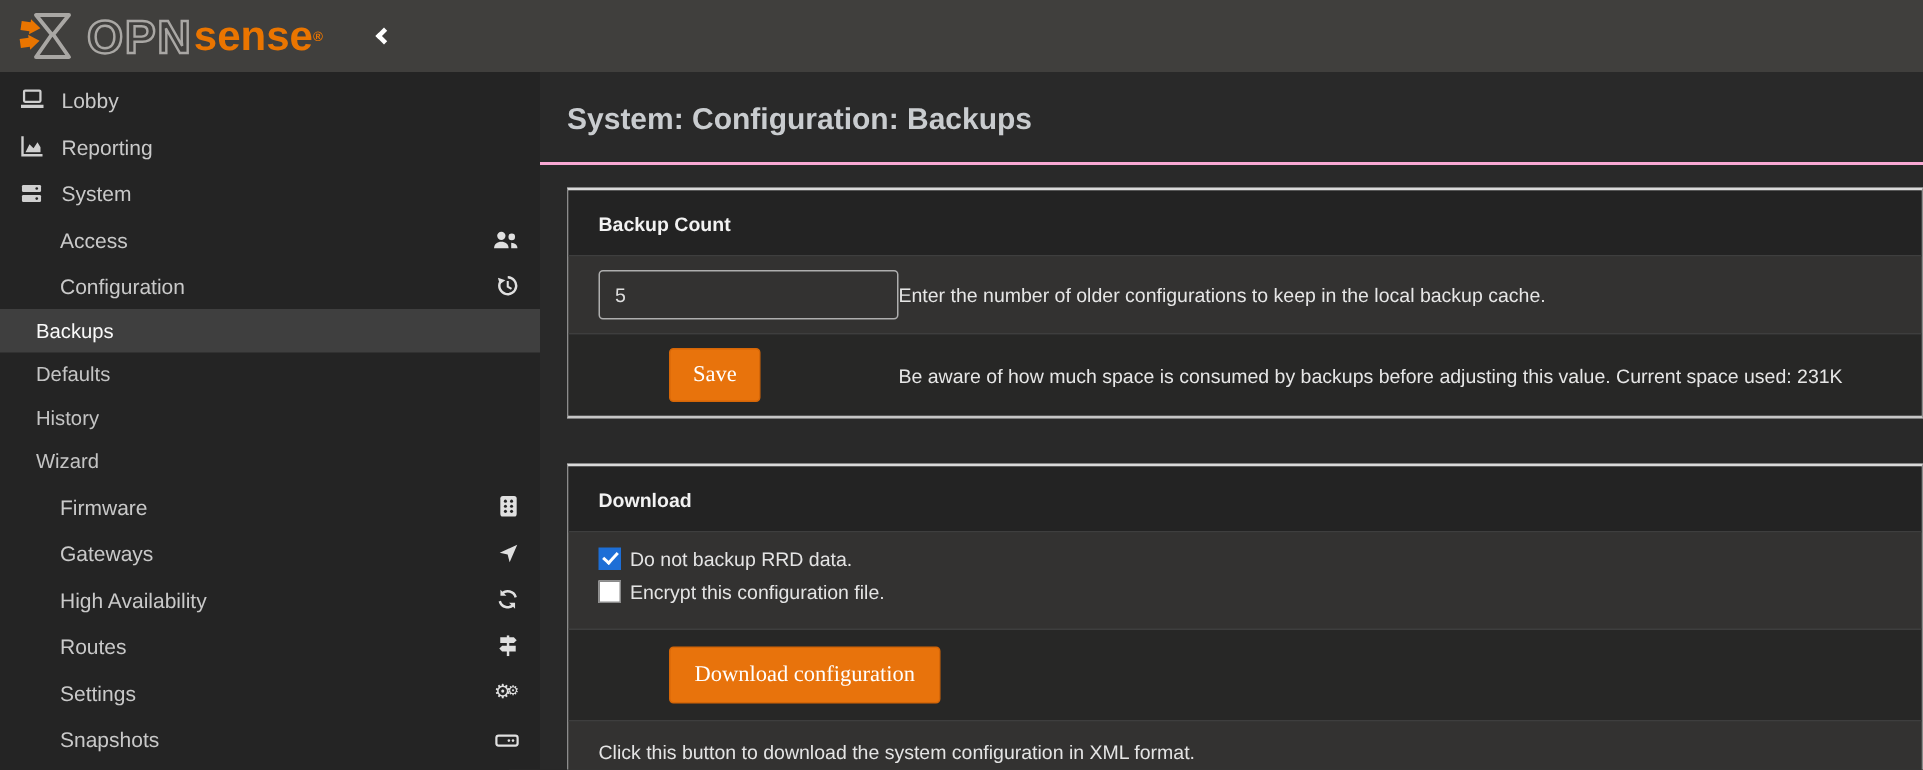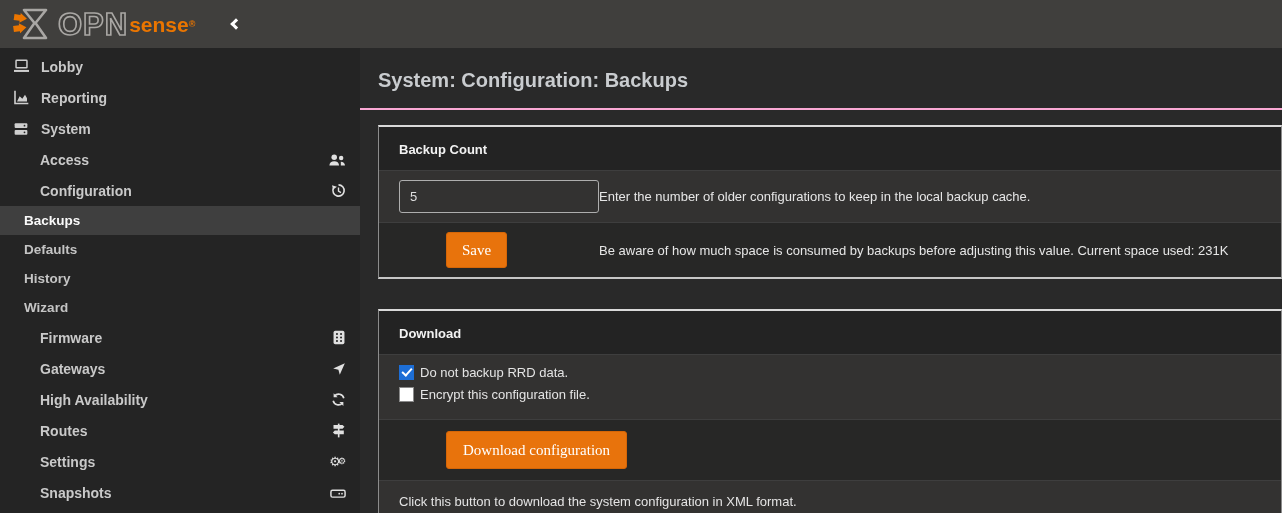--- a/index.html
+++ b/index.html
@@ -14,42 +14,42 @@
   .topbar {
     height:48px; background:#403f3d; display:flex; align-items:center;
     padding-left:12px; flex:0 0 48px;
   }
   .logo { display:flex; align-items:center; cursor:pointer; }
   .logo-mark { margin-right:6px; display:block; }
   .logo-opn {
     font-size:31px; font-weight:800; letter-spacing:1px; line-height:1;
     color:transparent; -webkit-text-stroke:1.6px #a9a7a4;
   }
-  .logo-sense { font-size:21px; font-weight:800; color:#ea7500; line-height:1; margin-left:1px; }
+  .logo-sense { font-size:28px; font-weight:800; color:#ea7500; line-height:1; margin-left:1px; }
   .logo-reg { font-size:9px; color:#ea7500; vertical-align:top; font-weight:700; }
   .collapse-btn {
     margin-left:28px; width:22px; height:22px; display:flex; align-items:center;
     justify-content:center; cursor:pointer;
   }
   .chev-left {
     width:8px; height:8px; border-left:3px solid #ffffff; border-bottom:3px solid #ffffff;
     transform:rotate(45deg); display:block; margin-left:3px;
   }
 
   
   .layout { display:flex; flex:1; min-height:0; }
 
   
   .sidebar { width:360px; flex:0 0 360px; background:#242424; padding-top:3px; }
   .nav-item {
     display:flex; align-items:center; color:#c9c9c9; cursor:pointer;
     font-size:14px; height:31px; padding:0 14px 0 10px;
   }
   .nav-item .licon { width:22px; display:flex; justify-content:center; margin-right:9px; color:#cfcfcf; }
-  .nav-item .label { flex:1; white-space:nowrap;font-weight:bold; }
+  .nav-item .label { flex:1; white-space:nowrap; }
   .nav-item .ricon { color:#e0e0e0; display:flex; align-items:center; }
   .nav-item.lvl2 { padding-left:40px; }
   .nav-item.lvl3 { padding-left:24px; height:29px; font-size:13.5px; color:#c4c4c4; }
   .nav-item.selected { background:#3f3f3f; color:#fafafa; }
   .gear-glyph { font-family:"DejaVu Sans",sans-serif; line-height:1; }
   .gear-big { font-size:13px; }
   .gear-small { font-size:9px; margin-left:-3px; vertical-align:-3px; display:inline-block; }
 
   
   .main { flex:1; min-width:0; display:flex; flex-direction:column; background:#292929; }

